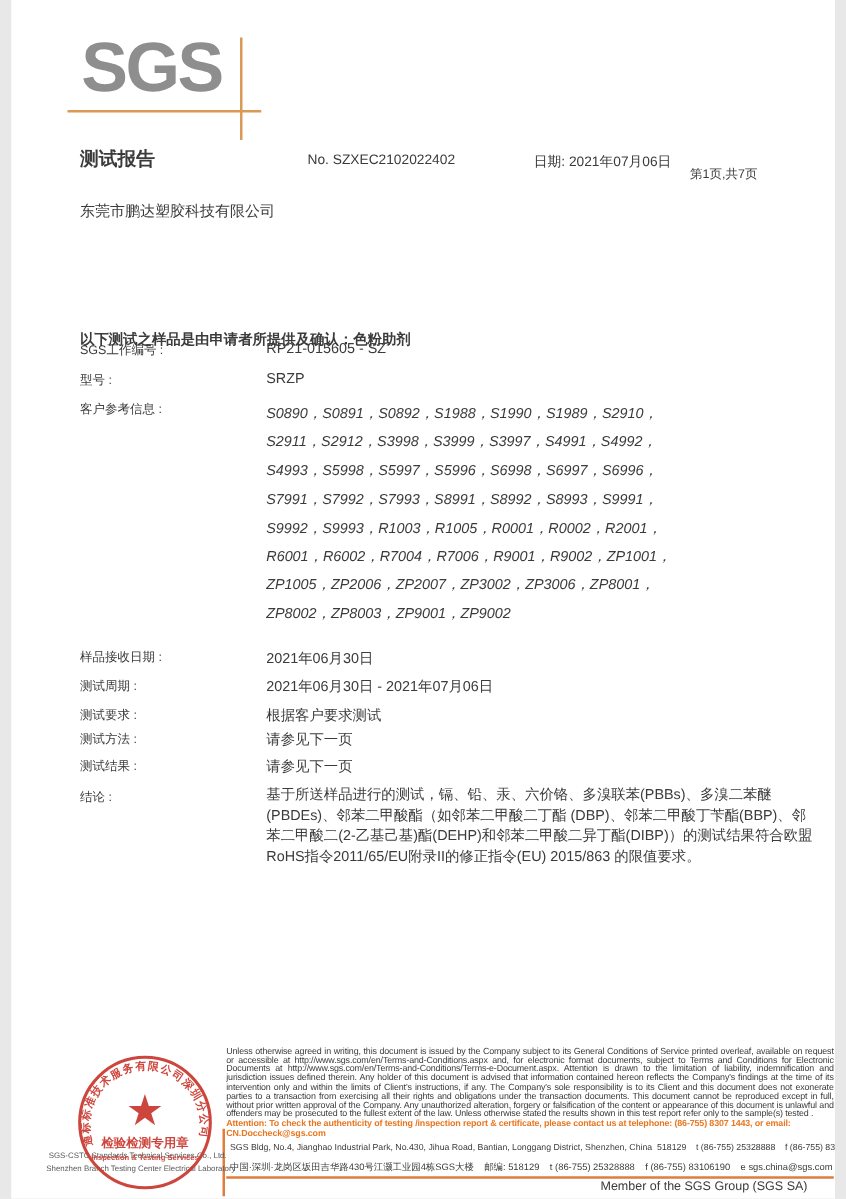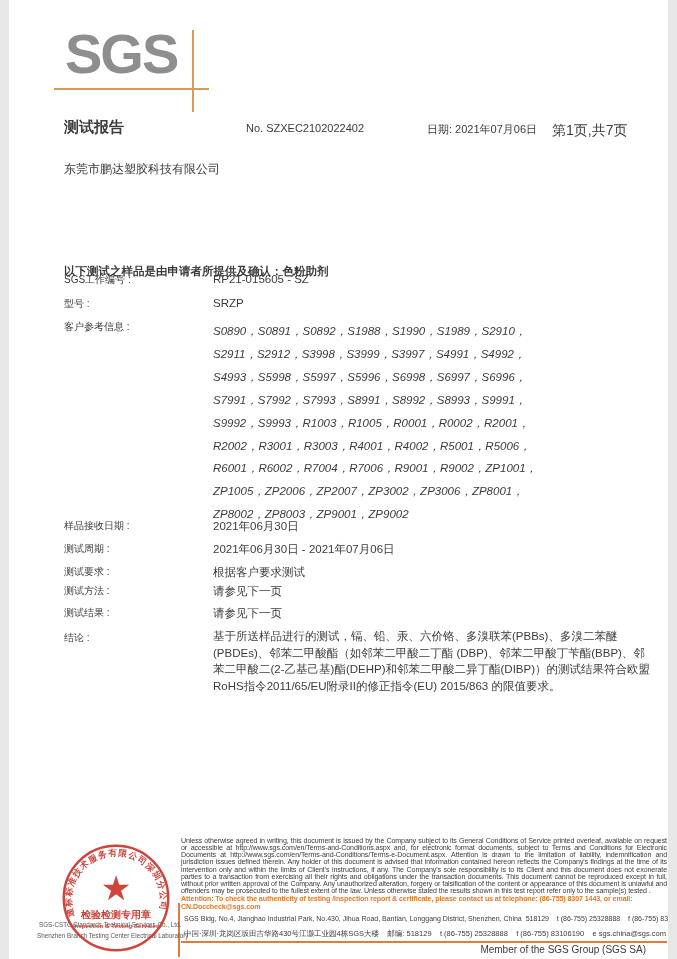--- a/index.html
+++ b/index.html
@@ -13,21 +13,21 @@
   .logo-text {
     position:absolute; left:56px; top:26px;
     font-size:56px; font-weight:bold; color:#8e8e8e;
     letter-spacing:-2px; line-height:1;
   }
   .logo-hline { position:absolute; left:45px; top:88px; width:155px; height:2px; background:#d99a55; }
   .logo-vline { position:absolute; left:183px; top:30px; width:2px; height:82px; background:#d99a55; }
   .title { position:absolute; left:55px; top:118px; font-size:15px; font-weight:bold; color:#3b3b3b; }
   .hdr-no   { position:absolute; left:237px; top:122px; font-size:11px; }
   .hdr-date { position:absolute; left:418px; top:122px; font-size:11px; }
-  .hdr-page { position:absolute; left:543px; top:122px; font-size:14px; }
+  .hdr-page { position:absolute; left:543px; top:132px; font-size:10px; }
 
   
   .app-name { position:absolute; left:55px; top:161px; font-size:12px; }
   .app-addr { position:absolute; left:55px; top:186px; font-size:11.5px; }
   .statement { position:absolute; left:55px; top:264px; font-size:11.5px;font-weight:bold; }
 
   
   .row { position:absolute; left:0; width:677px; }
   .lbl { position:absolute; left:55px; font-size:10px; white-space:nowrap; }
   .val { position:absolute; left:204px; font-size:11.5px; white-space:nowrap; }
@@ -87,21 +87,20 @@
   </div>
 
   <div class="row" style="top:320px">
     <span class="lbl">客户参考信息 :</span>
     <div class="ref-lines">
       <div>S0890，S0891，S0892，S1988，S1990，S1989，S2910，</div>
       <div>S2911，S2912，S3998，S3999，S3997，S4991，S4992，</div>
       <div>S4993，S5998，S5997，S5996，S6998，S6997，S6996，</div>
       <div>S7991，S7992，S7993，S8991，S8992，S8993，S9991，</div>
       <div>S9992，S9993，R1003，R1005，R0001，R0002，R2001，</div>
-      <div>R2002，R3001，R3003，R4001，R4002，R5001，R5006，</div>
       <div>R6001，R6002，R7004，R7006，R9001，R9002，ZP1001，</div>
       <div>ZP1005，ZP2006，ZP2007，ZP3002，ZP3006，ZP8001，</div>
       <div>ZP8002，ZP8003，ZP9001，ZP9002</div>
     </div>
   </div>
 
   <div class="row" style="top:519px">
     <span class="lbl">样品接收日期 :</span>
     <span class="val">2021年06月30日</span>
   </div>

